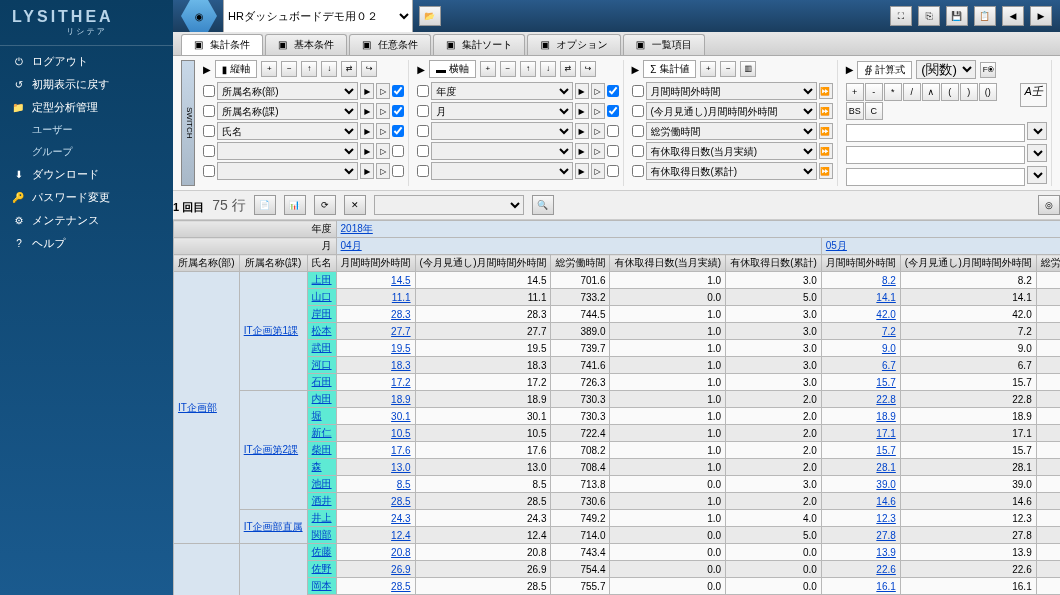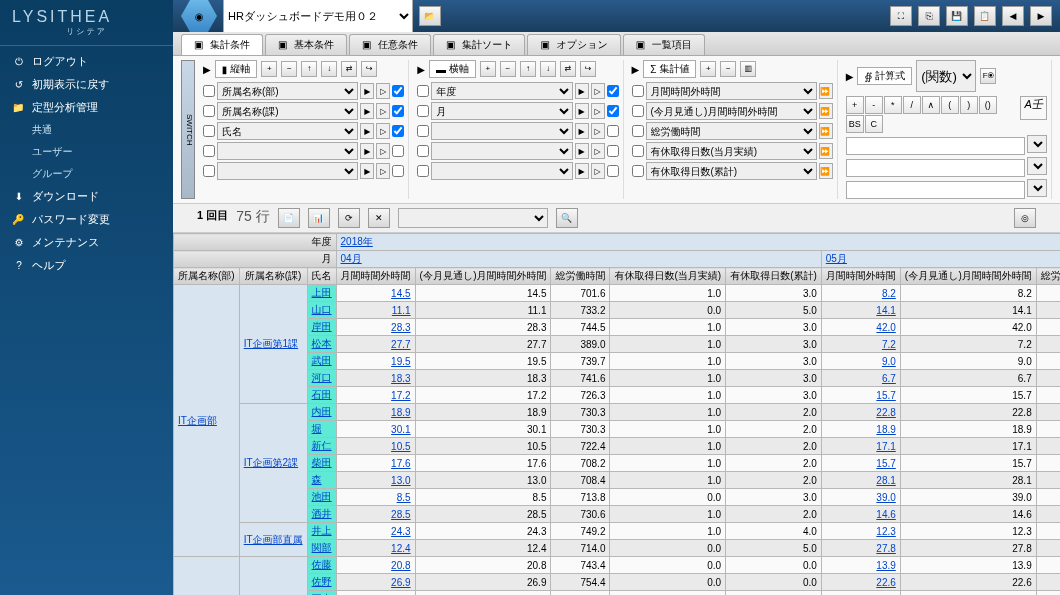--- a/index.html
+++ b/index.html
@@ -1,20 +1,20 @@
 <!DOCTYPE html>
 <html><head>
 <meta charset="utf-8">
 <style>
 *{margin:0;padding:0;box-sizing:border-box;font-family:"Meiryo","MS PGothic",sans-serif}
 body{width:1060px;height:595px;background:#fff;overflow:hidden;font-size:10px}
 .app{display:flex;height:100%}
 .sidebar{width:173px;background:linear-gradient(180deg,#0a3d62,#1a5a8e);color:#fff;flex-shrink:0}
 .logo{padding:8px 12px;border-bottom:1px solid rgba(255,255,255,.2)}
-.logo-text{font-size:16px;font-weight:normal;letter-spacing:3px;color:#b8d4e8}
+.logo-text{font-size:16px;font-weight:bold;letter-spacing:3px;color:#b8d4e8}
 .logo-sub{font-size:8px;text-align:center;color:#b8d4e8;letter-spacing:2px}
 .nav{padding:4px 0}
 .nav-item{padding:4px 12px;display:flex;align-items:center;gap:6px;cursor:pointer;font-size:11px}
 .nav-icon{width:14px;height:14px;display:inline-flex;align-items:center;justify-content:center;font-size:10px}
 .nav-sub{padding-left:32px;font-size:10px;color:#c8e0f0}
 .content{flex:1;display:flex;flex-direction:column;overflow:hidden}
 .topbar{background:linear-gradient(180deg,#2a5a8a,#1a3d5e);padding:4px 8px;display:flex;align-items:center;gap:6px;height:32px}
 .hex-icon{width:36px;height:32px;background:linear-gradient(180deg,#6ab7e8,#3a87c8);clip-path:polygon(25% 0,75% 0,100% 50%,75% 100%,25% 100%,0 50%);display:flex;align-items:center;justify-content:center}
 .dash-select{width:190px;height:36px;font-size:11px;background:#fff}
 .tb-btn{width:22px;height:20px;background:linear-gradient(180deg,#f8f8f8,#d8d8d8);border:1px solid #999;cursor:pointer;font-size:9px}
@@ -30,21 +30,21 @@
 .mini-btn{width:16px;height:16px;border:1px solid #aaa;background:linear-gradient(180deg,#fff,#e0e0e0);cursor:pointer;font-size:8px;line-height:1}
 .cfg-row{display:flex;align-items:center;gap:2px;margin-bottom:2px}
 .cfg-select{flex:1;height:18px;font-size:10px}
 .cfg-chk{width:12px;height:12px}
 .cfg-nav{width:14px;height:16px;border:1px solid #aaa;background:#f0f0f0;cursor:pointer;font-size:8px}
 .cfg-formula{width:260px}
 .formula-ops{display:flex;gap:1px;flex-wrap:wrap}
 .op-btn{width:18px;height:18px;border:1px solid #aaa;background:linear-gradient(180deg,#fff,#e8e8e8);font-size:9px;cursor:pointer}
 .formula-input{width:100%;height:18px;border:1px solid #aaa;margin-top:2px;background:#fff}
 .aa-box{width:30px;height:24px;border:1px solid #aaa;font-size:11px;text-align:center;font-style:italic}
-.resultbar{display:flex;align-items:flex-start;gap:8px;padding:4px 24px;background:#f0f0f0;border-bottom:1px solid #ccc}
+.resultbar{display:flex;align-items:flex-end;gap:8px;padding:4px 0;background:#f0f0f0;border-bottom:1px solid #ccc}
 .result-count{font-weight:bold;font-size:11px}
 .result-rows{font-size:14px;color:#555}
 .grid-wrap{flex:1;overflow:auto}
 table.grid{border-collapse:collapse;width:100%;font-size:10px}
 .grid th,.grid td{border:1px solid #b8b8b8;padding:1px 4px;height:16px;white-space:nowrap}
 .grid th{background:linear-gradient(180deg,#e8e8e8,#d0d0d0);font-weight:normal;text-align:center}
 .grid td{text-align:right}
 .grid td.lbl{text-align:left;background:#d8e4f0}
 .grid td.lbl a,.grid td.name a{color:#0044cc;text-decoration:underline;cursor:pointer}
 .grid td.name{text-align:left;background:#5eead4}
@@ -69,21 +69,20 @@
           <span>ログアウト</span>
         </div>
         <div class="nav-item">
           <span class="nav-icon">↺</span>
           <span>初期表示に戻す</span>
         </div>
         <div class="nav-item">
           <span class="nav-icon">📁</span>
           <span>定型分析管理</span>
         </div>
-        <div class="nav-item nav-sub">共通</div>
         <div class="nav-item nav-sub">ユーザー</div>
         <div class="nav-item nav-sub">グループ</div>
         <div class="nav-item">
           <span class="nav-icon">⬇</span>
           <span>ダウンロード</span>
         </div>
         <div class="nav-item">
           <span class="nav-icon">🔑</span>
           <span>パスワード変更</span>
         </div>
@@ -288,21 +287,21 @@
           </div>
       </div>
 
       <div class="cfg-col cfg-formula">
         <div class="cfg-hdr">
           <span>▶</span>
           <span class="cfg-hdr-label">
               <span>∯</span>
               <span>計算式</span>
             </span>
-          <select style="width:60px;height:32px"><option>(関数)</option></select>
+          <select style="width:60px;height:19px"><option>(関数)</option></select>
           <button class="mini-btn">F🞊</button>
         </div>
         <div style="display:flex;gap:8px;align-items:flex-start">
           <div class="formula-ops" id="ops">
               <button class="op-btn">+</button>
               <button class="op-btn">-</button>
               <button class="op-btn">*</button>
               <button class="op-btn">/</button>
               <button class="op-btn">∧</button>
               <button class="op-btn">(</button>

